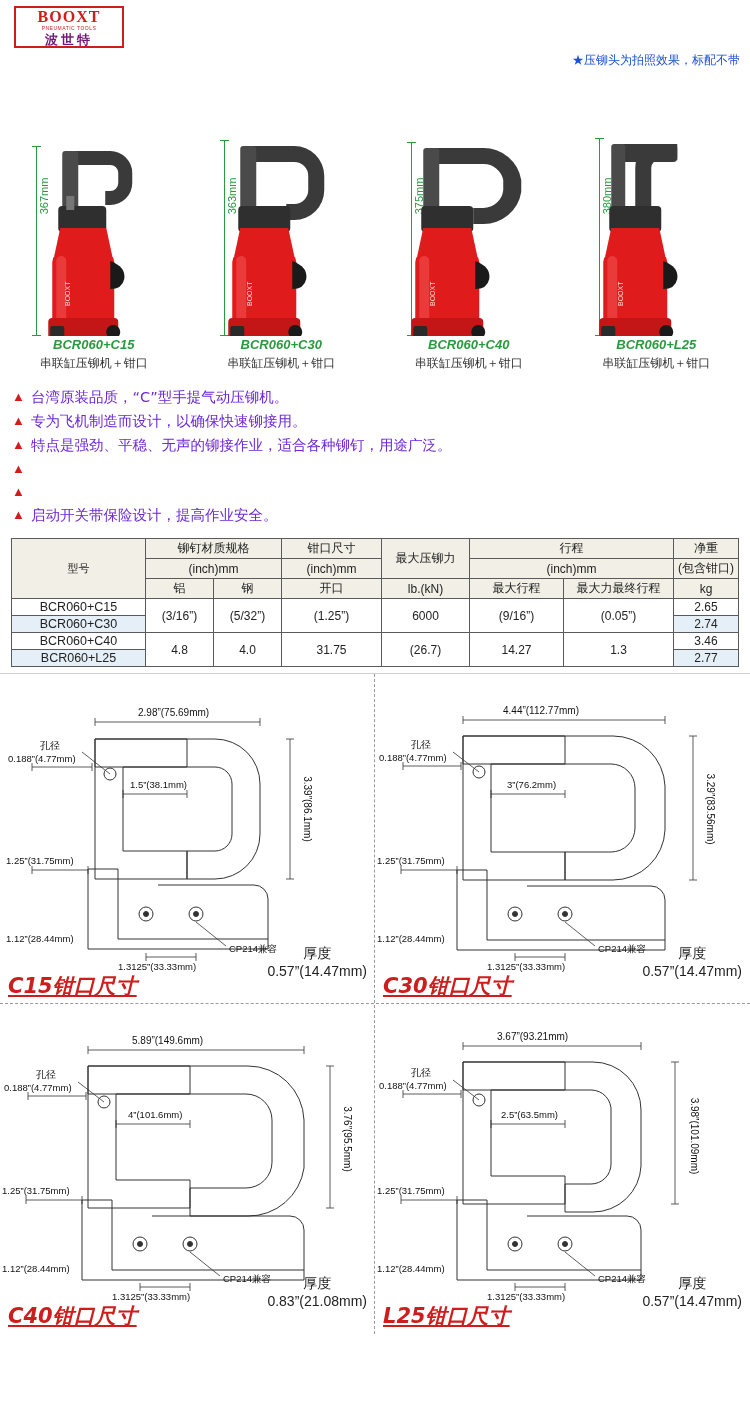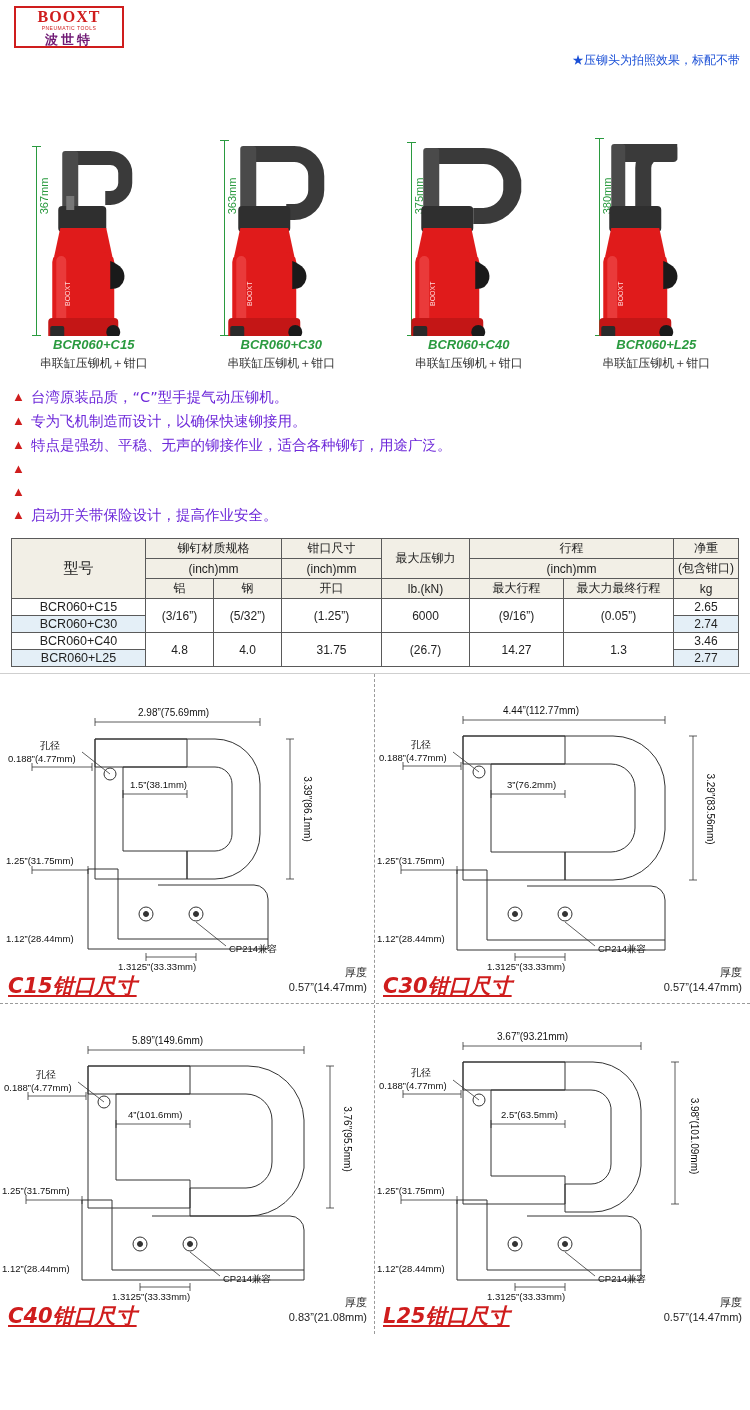--- a/index.html
+++ b/index.html
@@ -97,21 +97,21 @@
     margin:6px auto 0 auto;
     font-size:12px;
     table-layout:fixed;
   }
   table.spec th, table.spec td {
     border:1px solid #5a5a5a;
     text-align:center;
     padding:1px 2px;
     font-weight:normal;
   }
-  .th-head { background:#f2efe6; font-weight:bold; font-size:15px; }
+  .th-head { background:#f2efe6; font-weight:bold; font-size:11px; }
   .th-sub  { background:#f2efe6; font-size:12px; }
   .row-alt { background:#e4eff7; }
   .model-cell { text-align:center; font-size:12.5px; }
   
   .diagrams {
     position:relative;
     width:750px; height:660px;
     margin-top:6px;
     border-top:1px solid #cfcfcf;
   }
@@ -132,22 +132,22 @@
     border-top:1px dashed #9a9a9a;
   }
   .quad-title {
     position:absolute; left:8px; bottom:4px;
     font-size:21px; font-weight:bold; color:#cf1d1d;
     font-family:"DejaVu Sans", sans-serif;
     font-style:italic;
     text-decoration:underline;
   }
   .thickness {
-    position:absolute; right:8px; bottom:10px;
-    font-size:11px; color:#222; text-align:right; line-height:1.3;
+    position:absolute; right:8px; bottom:24px;
+    font-size:14px; color:#222; text-align:center; line-height:1.3;
   }
   .dwg { position:absolute; left:0; top:0; }
   .lbl { font-size:10px; fill:#111; font-family:"Liberation Sans", sans-serif; }
   .lbl-sm { font-size:9.5px; fill:#111; font-family:"Liberation Sans", sans-serif; }
 </style>
 </head>
 <body>
 
 <div class="header">
   <div class="logo-box">

